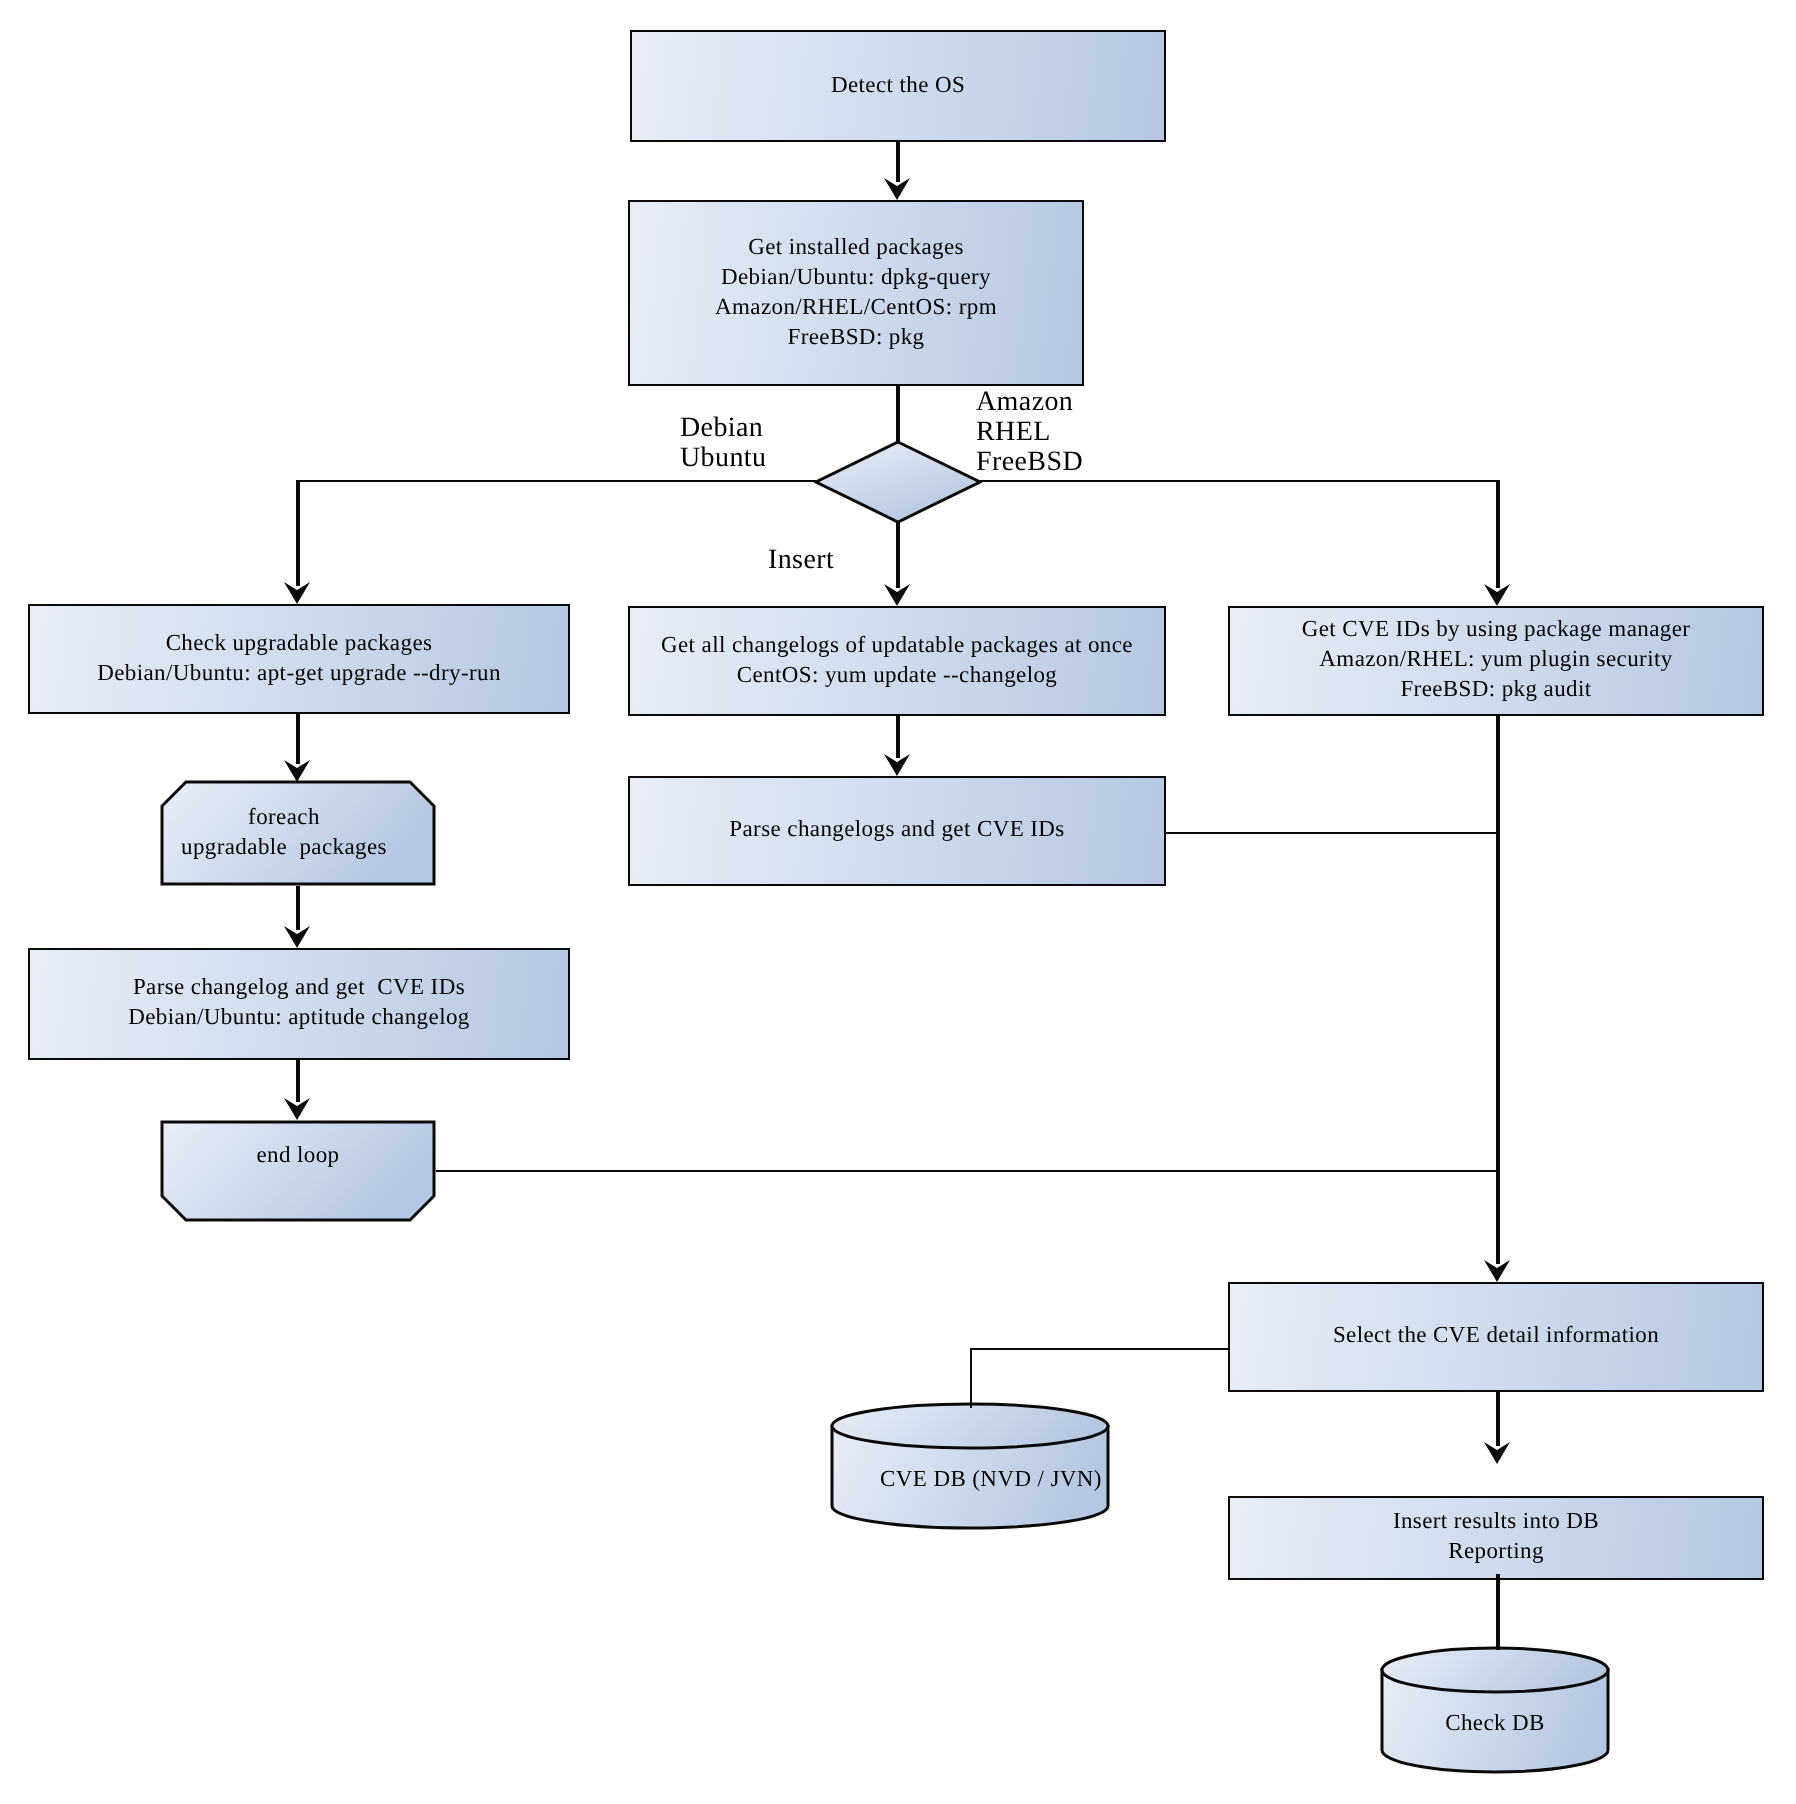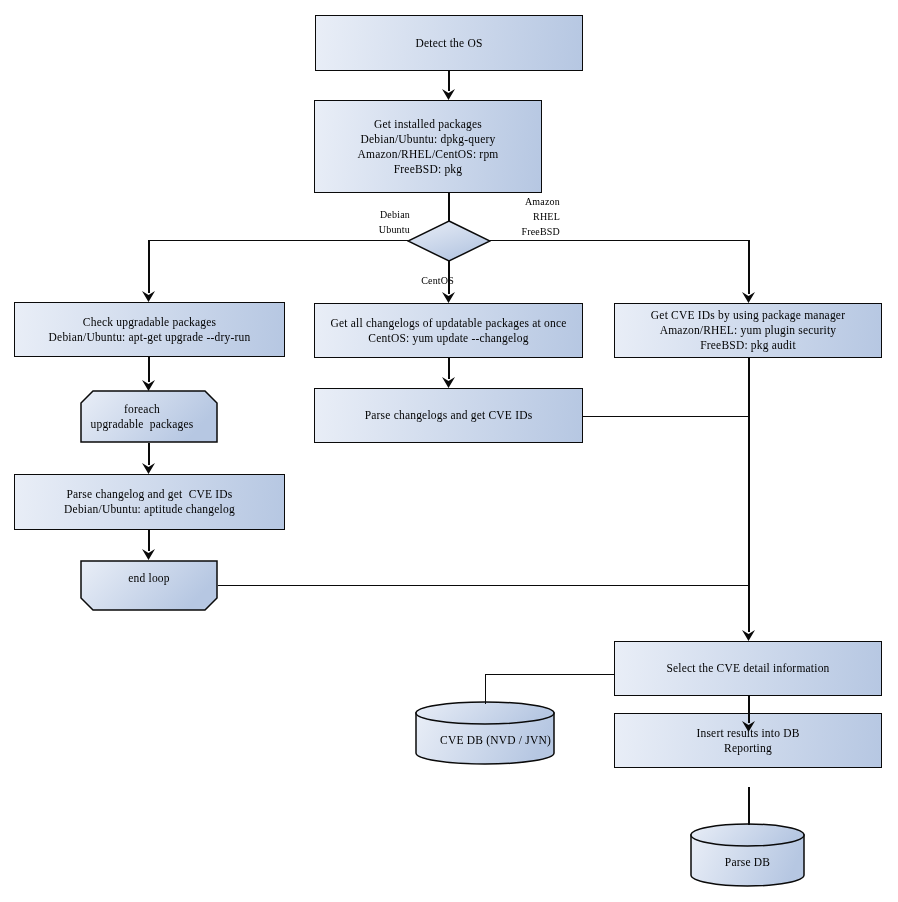--- a/index.html
+++ b/index.html
@@ -15,22 +15,22 @@
     background:linear-gradient(96deg, var(--box-light,#e9eef7) 0%, var(--box-dark,#b6c7e2) 100%);
     display:flex; align-items:center; justify-content:center;
   }
   .shape { position:absolute; display:flex; align-items:center; justify-content:center; }
   .shape > svg { position:absolute; left:0; top:0; }
   .node-text {
     position:relative; font-size:11.5px; line-height:15px; letter-spacing:0.2px;
     text-align:center; white-space:pre; color:var(--text,#000);
   }
   .edge-label {
-    position:absolute; font-size:10px; line-height:15px; letter-spacing:0.2px;
-    text-align:right; white-space:pre; color:var(--text,#000);
+    position:absolute; font-size:14px; line-height:15px; letter-spacing:0.2px;
+    text-align:left; white-space:pre; color:var(--text,#000);
   }
   .vline { position:absolute; width:1.5px; background:var(--line,#000); }
   .hline { position:absolute; height:1.5px; background:var(--line,#000); }
   .arr { position:absolute; }
   .arr polygon { fill:var(--line,#000); }
   .cyl-text { padding-top:14px; }
 </style>
 </head>
 <body>
 
@@ -69,21 +69,21 @@
   <div class="box" style="left:614px;top:641px;width:268px;height:55px">
     <div class="node-text">Select the CVE detail information</div>
   </div>
 
   <div class="box" style="left:614px;top:303px;width:268px;height:55px">
     <div class="node-text">Get CVE IDs by using package manager
 Amazon/RHEL: yum plugin security
 FreeBSD: pkg audit</div>
   </div>
 
-  <div class="box" style="left:614px;top:713px;width:268px;height:55px">
+  <div class="box" style="left:614px;top:748px;width:268px;height:42px">
     <div class="node-text">Insert results into DB
 Reporting</div>
   </div>
 
   <div class="shape" style="left:407px;top:220px;width:84px;height:42px">
     <svg width="84" height="42" viewBox="0 0 84 42">
       <defs>
           <linearGradient id="gdia" x1="0" y1="0" x2="0.6" y2="1">
         <stop offset="0" style="stop-color:var(--box-light)"></stop>
             <stop offset="1" style="stop-color:var(--box-dark)"></stop>
@@ -138,29 +138,29 @@
     <svg width="115" height="64" viewBox="0 0 115 64">
       <defs>
           <linearGradient id="gcv2" x1="0" y1="0" x2="1" y2="0.2">
         <stop offset="0" style="stop-color:var(--box-light)"></stop>
             <stop offset="1" style="stop-color:var(--box-dark)"></stop>
       </linearGradient>
         </defs>
       <path d="M1,12 L1,52 A56.5,11 0 0 0 114,52 L114,12 Z" fill="url(#gcv2)" stroke="var(--border)" stroke-width="1.5"></path>
       <ellipse cx="57.5" cy="12" rx="56.5" ry="11" fill="url(#gcv2)" stroke="var(--border)" stroke-width="1.5"></ellipse>
     </svg>
-    <div class="node-text cyl-text">Parse DB</div>
+    <div class="node-text cyl-text">Check DB</div>
   </div>
 
   <div class="edge-label" style="left:340px;top:207px;width:70px">Debian
 Ubuntu</div>
   <div class="edge-label" style="left:488px;top:194px;width:72px">Amazon
 RHEL
 FreeBSD</div>
-  <div class="edge-label" style="left:384px;top:273px;width:70px">CentOS</div>
+  <div class="edge-label" style="left:384px;top:273px;width:70px">Insert</div>
 
   <div class="vline" style="left:448px;top:71px;height:20px"></div>
   <div class="vline" style="left:448px;top:193px;height:29px"></div>
   <div class="hline" style="left:148px;top:239.5px;width:260px"></div>
   <div class="vline" style="left:148px;top:240px;height:53px"></div>
   <div class="vline" style="left:148px;top:357px;height:25px"></div>
   <div class="vline" style="left:148px;top:443px;height:22px"></div>
   <div class="vline" style="left:148px;top:530px;height:21px"></div>
   <div class="vline" style="left:448px;top:261px;height:33px"></div>
   <div class="vline" style="left:448px;top:358px;height:21px"></div>

